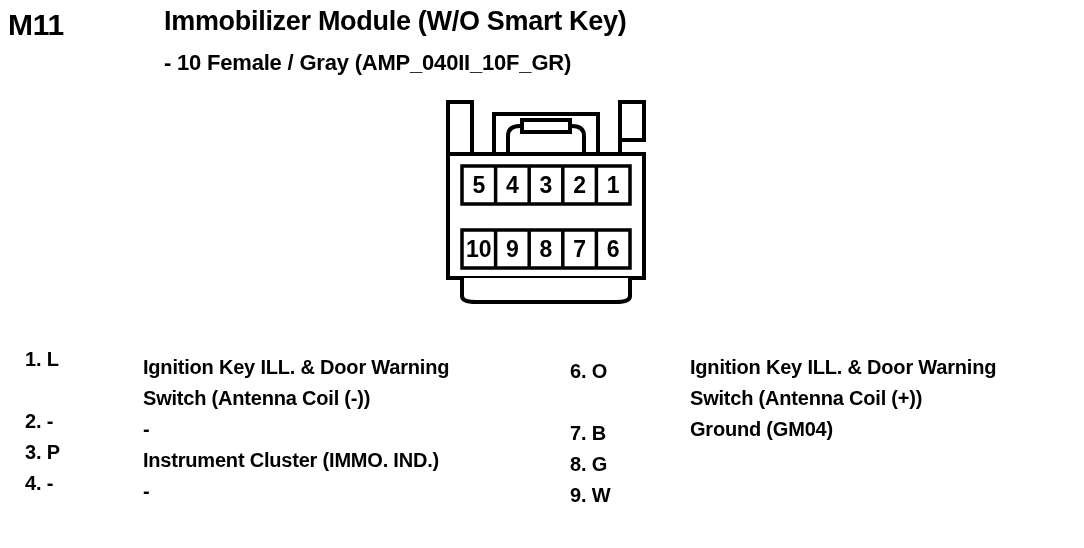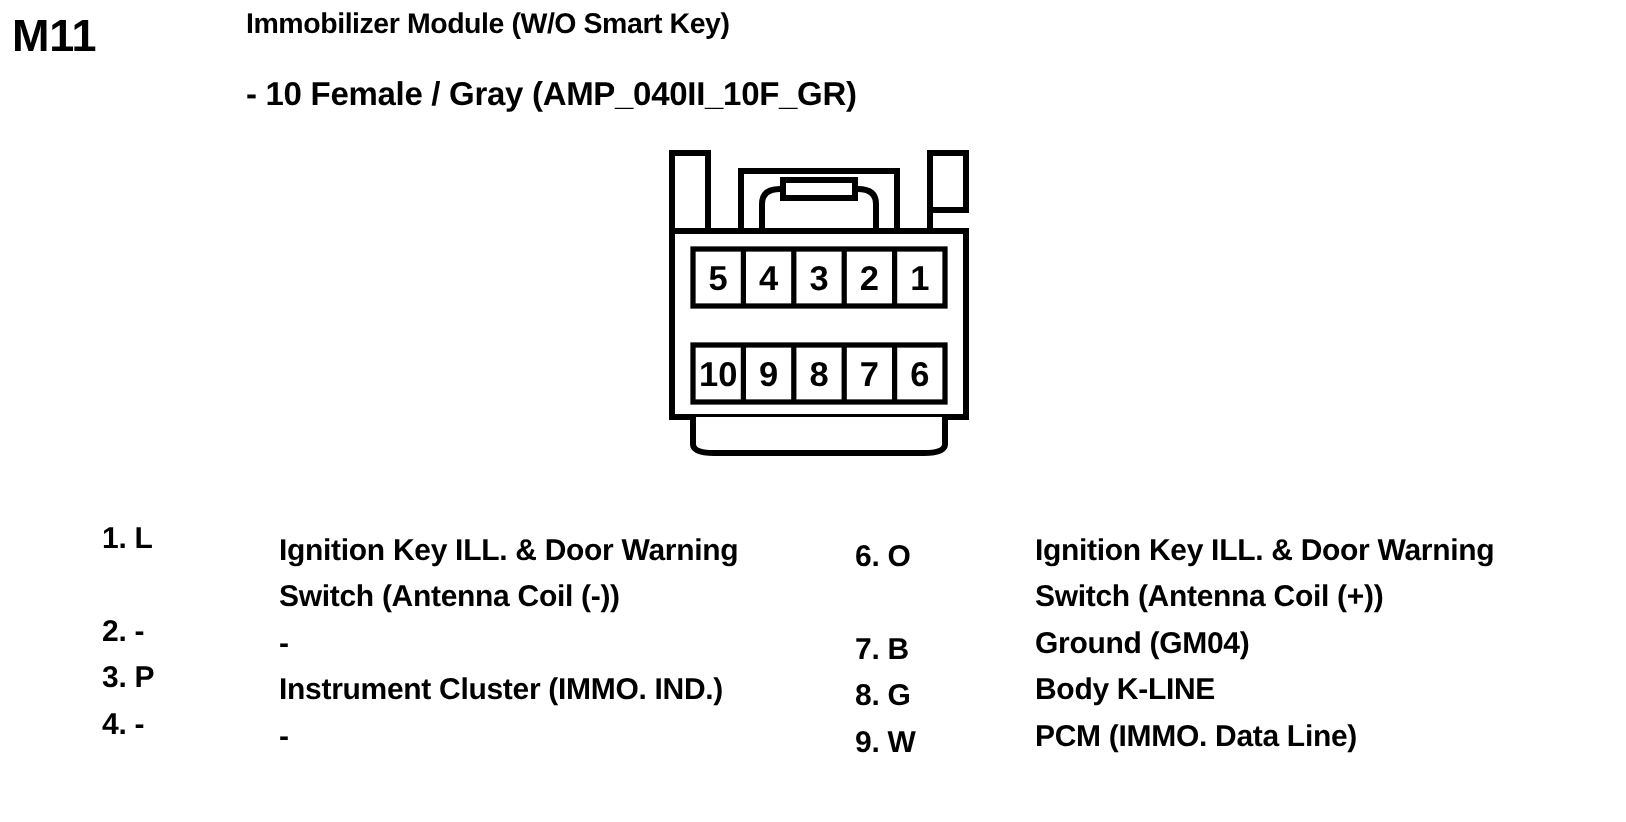--- a/index.html
+++ b/index.html
@@ -25,21 +25,21 @@
     top: 8px;
     font-size: 30px;
     font-weight: bold;
     letter-spacing: -0.2px;
   }
 
   #module-title {
     position: absolute;
     left: 164px;
     top: 6px;
-    font-size: 19px;
+    font-size: 27px;
     font-weight: bold;
     letter-spacing: -0.3px;
     white-space: nowrap;
   }
 
   #module-subtitle {
     position: absolute;
     left: 164px;
     top: 50px;
     font-size: 22px;
@@ -62,21 +62,21 @@
     font-family: "Liberation Sans", sans-serif;
     font-size: 23px;
     font-weight: bold;
     text-anchor: middle;
   }
 
   
   #pin-list { position: absolute; left: 0; top: 348px; width: 1084px; }
 
   .pin-column { position: absolute; top: 0; }
-  #pin-column-left  { left: 0px;   width: 540px; padding-left: 43px; }
+  #pin-column-left  { left: 0px;   width: 540px; }
   #pin-column-right { left: 560px; width: 524px; }
 
   .pin-row {
     position: relative;
     height: 31px;
     font-size: 20px;
     font-weight: bold;
     letter-spacing: -0.2px;
   }
   .pin-row.tall { height: 62px; }
@@ -185,21 +185,19 @@
       <span class="pin-ref">6. O</span>
       <span class="pin-desc">Ignition Key ILL. &amp; Door Warning
 Switch (Antenna Coil (+))</span>
     </div>
     <div class="pin-row">
       <span class="pin-ref">7. B</span>
       <span class="pin-desc">Ground (GM04)</span>
     </div>
     <div class="pin-row">
       <span class="pin-ref">8. G</span>
-      <span class="pin-desc">Body K-LINE</span>
     </div>
     <div class="pin-row">
       <span class="pin-ref">9. W</span>
-      <span class="pin-desc">PCM (IMMO. Data Line)</span>
     </div>
   </div>
 
 </div>
 
 </body></html>

